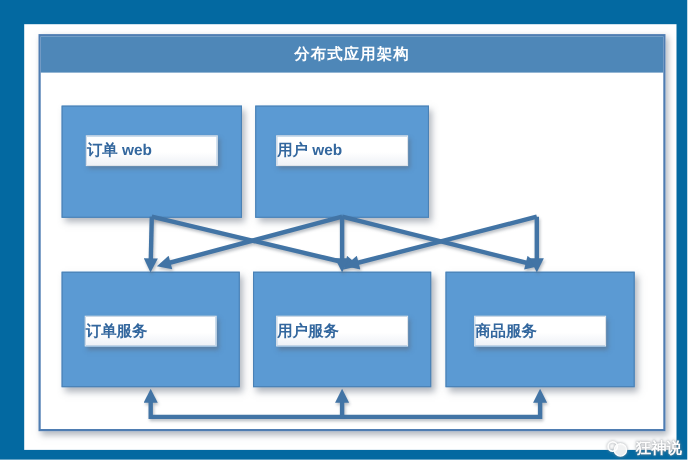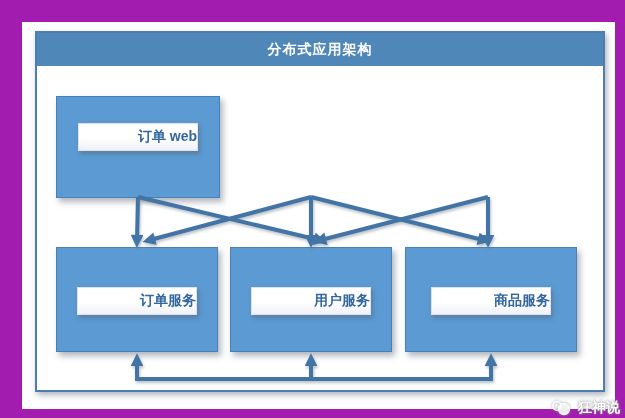--- a/index.html
+++ b/index.html
@@ -1,32 +1,32 @@
 <!DOCTYPE html>
 <html><head>
 <meta charset="utf-8">
 <style>
   html,body{margin:0;padding:0;}
   body{font-family:"Liberation Sans","DejaVu Sans",sans-serif;}
-  .page{position:relative;width:625px;height:418px;background:#a21caf;overflow:hidden;}
+  .page{position:relative;width:625px;height:418px;background:#0369a1;overflow:hidden;}
   .card{position:absolute;left:22px;top:22px;width:593px;height:387px;background:#ffffff;}
   .panel{position:absolute;left:35px;top:31px;width:566px;height:357px;background:#ffffff;
          border:2px solid #4f7db2;box-shadow:2px 3px 6px rgba(110,120,135,.55);z-index:1;}
   .panel-header{height:33px;background:#4e87b8;display:flex;align-items:center;justify-content:center;}
   .panel-title{color:#ffffff;font-size:14px;font-weight:bold;letter-spacing:1px;}
   .node{position:absolute;z-index:2;background:#5b9ad3;border:1px solid #4a81b5;
         box-shadow:3px 4px 6px rgba(100,110,125,.5);}
   .n-order-web{left:56px;top:96px;width:162px;height:100px;}
   .n-user-web{left:232px;top:96px;width:156px;height:100px;}
   .n-goods-web{left:402px;top:96px;width:170px;height:100px;}
   .n-order-service{left:56px;top:247px;width:160px;height:103px;}
   .n-user-service{left:230px;top:247px;width:160px;height:103px;}
   .n-goods-service{left:405px;top:247px;width:170px;height:103px;}
   .node-label{position:absolute;left:50%;transform:translateX(-50%);width:118px;height:26px;
-        line-height:25px;text-align:right;font-weight:bold;font-size:14px;color:#33679e;
+        line-height:25px;text-align:left;font-weight:bold;font-size:14px;color:#33679e;
         background:linear-gradient(180deg,#ffffff 55%,#eef1f6);border:1px solid #dfe3e9;
         box-shadow:2px 3px 4px rgba(90,100,115,.5);white-space:nowrap;}
   .row-top .node-label{top:26px;}
   .row-bottom .node-label{top:39px;}
   svg.arrows{position:absolute;left:0;top:0;width:625px;height:418px;z-index:3;pointer-events:none;
         color:#4274a5;filter:drop-shadow(1px 2px 1.5px rgba(100,110,125,.45));}
   .arrow{stroke:currentColor;stroke-width:4;fill:none;}
   .watermark{position:absolute;right:5px;bottom:1px;z-index:4;display:flex;align-items:center;gap:3px;
         color:#fdfdfd;font-size:14px;font-weight:bold;
         text-shadow:0 0 3px rgba(140,145,152,.95),0 0 1px rgba(150,155,162,.9);}
@@ -39,20 +39,23 @@
   <div class="card"></div>
 
   <div class="panel">
     <div class="panel-header">
       <span class="panel-title">分布式应用架构</span>
     </div>
   </div>
 
   <div class="node row-top n-order-web">
     <div class="node-label">订单 web</div>
+  </div>
+  <div class="node row-top n-user-web">
+    <div class="node-label">用户 web</div>
   </div>
 
   <div class="node row-bottom n-order-service">
     <div class="node-label">订单服务</div>
   </div>
   <div class="node row-bottom n-user-service">
     <div class="node-label">用户服务</div>
   </div>
   <div class="node row-bottom n-goods-service">
     <div class="node-label">商品服务</div>

